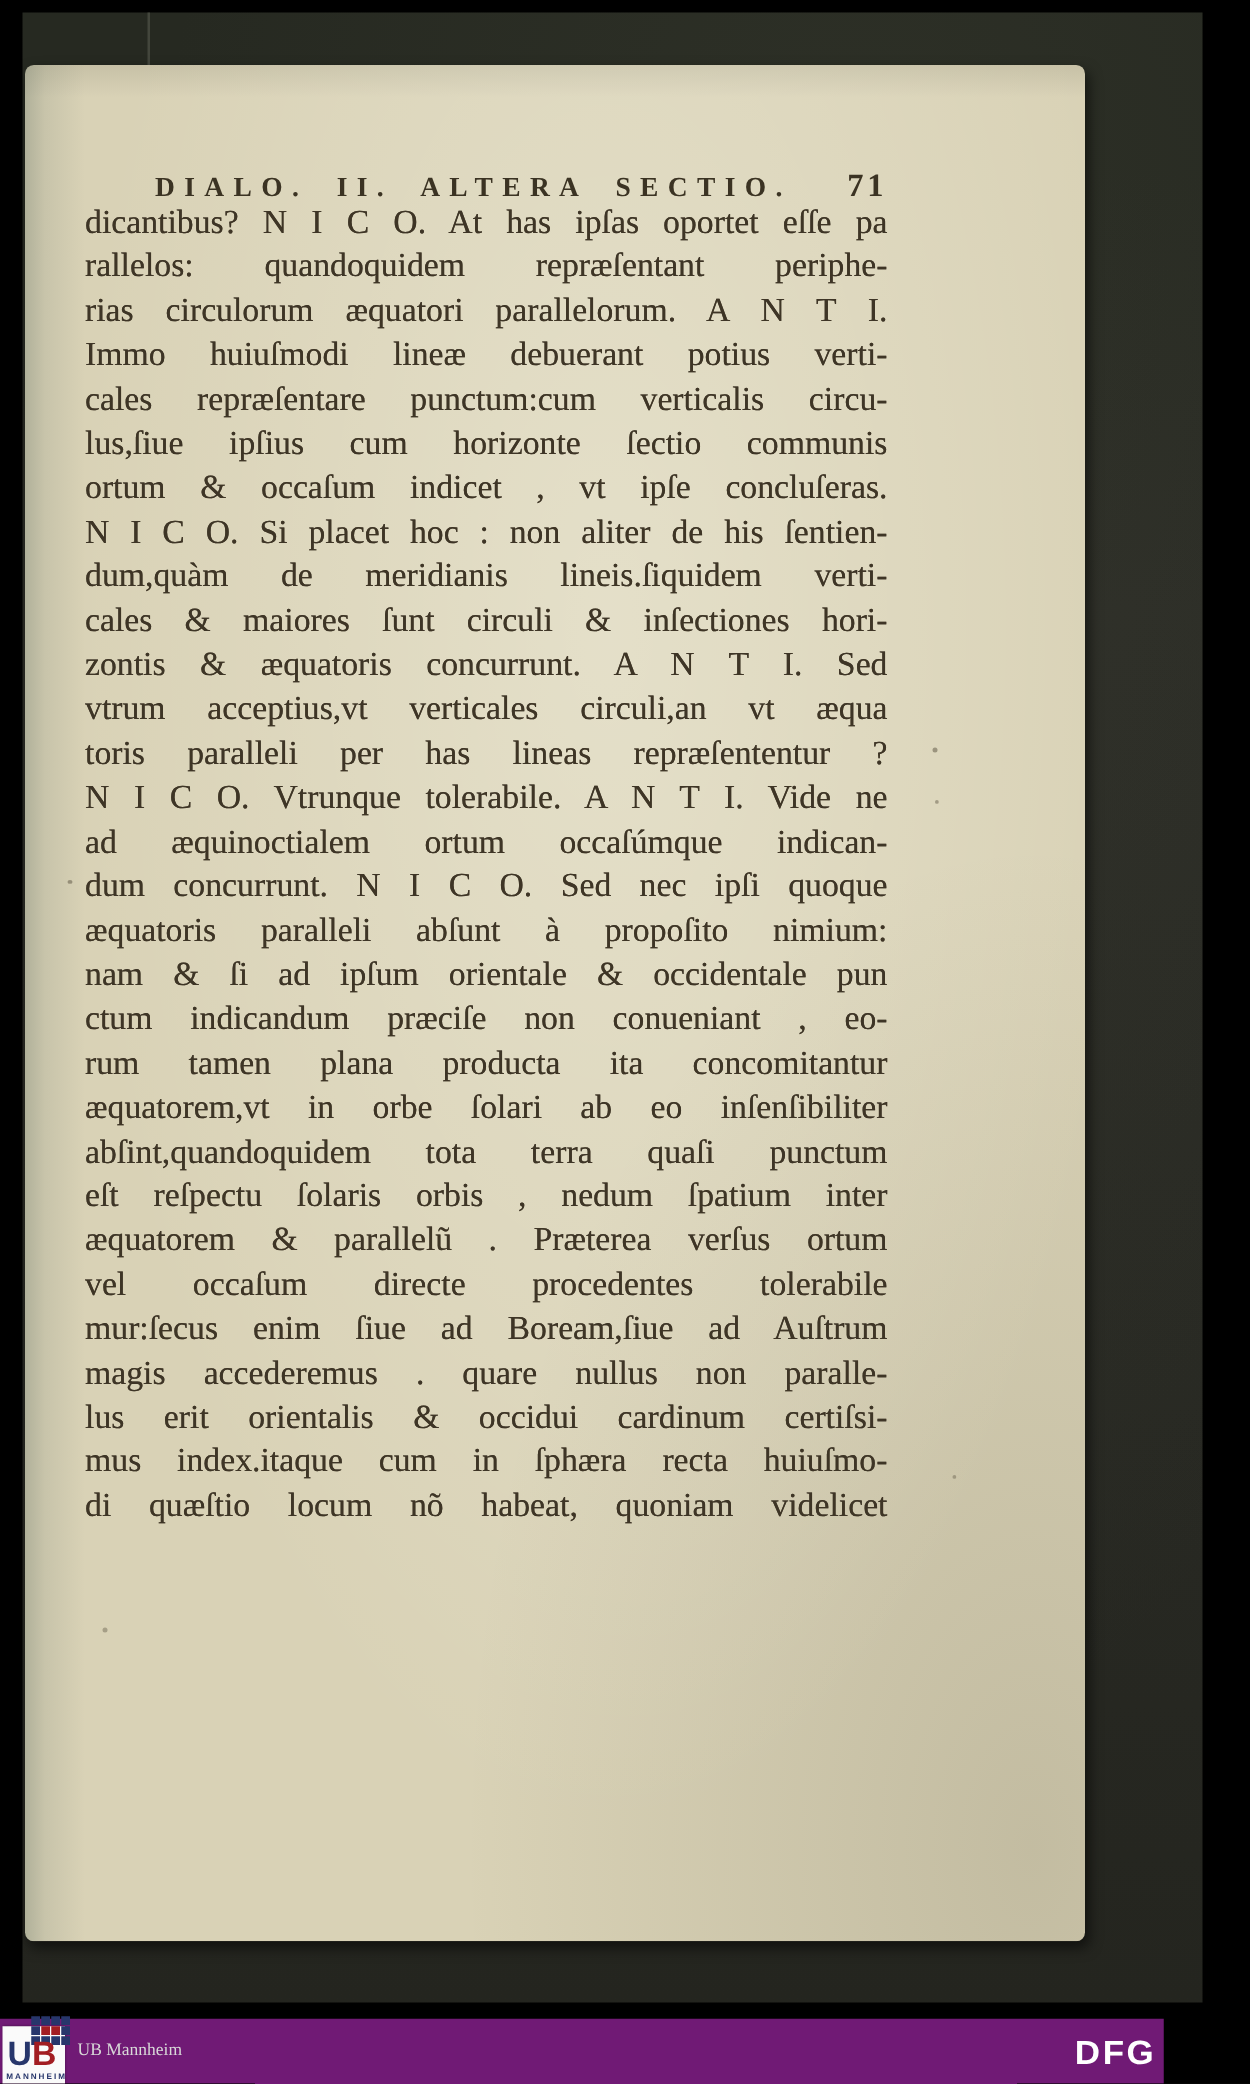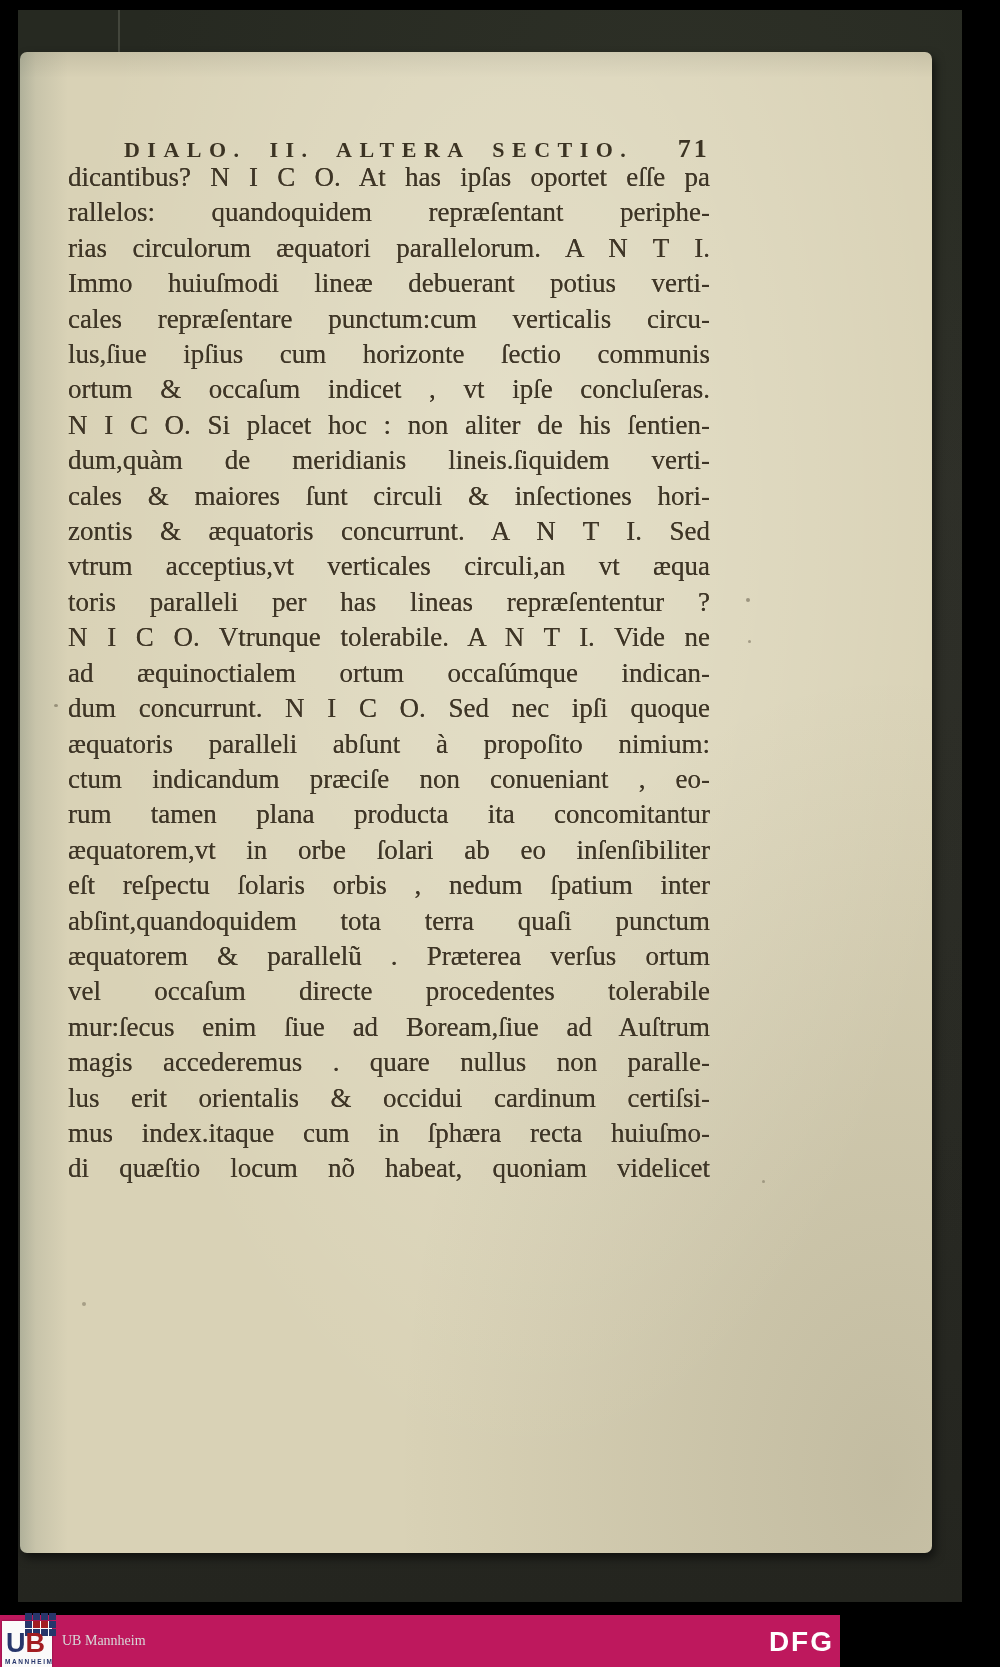--- a/index.html
+++ b/index.html
@@ -6,38 +6,38 @@
   .stage{position:relative;width:1000px;height:1667px;background:#000;overflow:hidden;
          font-family:"Liberation Serif", serif;}
   
   .photo{position:absolute;left:0;top:0;width:1000px;height:1615px;background:#000;}
   .mat{position:absolute;left:18px;top:10px;width:944px;height:1592px;
        background:
          radial-gradient(ellipse at 70% 20%, rgba(70,72,58,.25), transparent 60%),
          linear-gradient(180deg,#262921 0 8%, #2b2c26 30%, #282923 70%, #24251f 100%);}
   .frame-line{position:absolute;left:118px;top:10px;width:2px;height:44px;background:#4b4d44;opacity:.8;}
   
-  .page{position:absolute;left:20px;top:52px;width:912px;height:1501px;border-radius:7px;
+  .page{position:absolute;left:20px;top:52px;width:848px;height:1501px;border-radius:7px;
         background:
           radial-gradient(ellipse at 55% 30%, rgba(255,255,245,.30), transparent 65%),
           radial-gradient(ellipse at 95% 95%, rgba(60,55,35,.14), transparent 40%),
           linear-gradient(90deg, rgba(110,122,108,.38) 0px, rgba(110,122,108,.16) 16px, rgba(110,122,108,0) 48px),
           linear-gradient(180deg, rgba(40,40,30,.10) 0px, rgba(40,40,30,0) 26px),
           #d9d2b6;
         box-shadow:3px 5px 10px rgba(0,0,0,.55);}
   .page-header{position:absolute;left:48px;top:82px;width:642px;display:flex;
         justify-content:space-between;align-items:baseline;color:#3b3323;padding-left:56px;box-sizing:border-box;}
   .page-header .title{font-size:22px;font-weight:bold;letter-spacing:.34em;word-spacing:.45em;}
   .page-header .pageno{font-size:26px;font-weight:bold;letter-spacing:.12em;}
   .text-block{position:absolute;left:48px;top:108px;width:642px;color:#3e3526;}
   .text-block .line{font-size:27px;line-height:35.4px;text-align:justify;text-align-last:justify;
         text-shadow:0 0 .5px rgba(62,53,38,.85);word-spacing:1px;}
   .speck{position:absolute;border-radius:50%;background:#5a5240;}
   
-  .footer-bar{position:absolute;left:0;top:1615px;width:840px;height:52px;background:#be185d;}
+  .footer-bar{position:absolute;left:0;top:1615px;width:931px;height:52px;background:#701a75;}
   .ub-logo{position:absolute;left:2px;top:6px;width:50px;height:46px;background:#fafafa;
         box-shadow:0 0 2px rgba(0,0,0,.4);}
   .ub-letters{position:absolute;left:4px;top:9px;font-family:"Liberation Sans",sans-serif;
         font-weight:bold;font-size:27px;line-height:1;}
   .ub-letters .u{color:#27366b;} .ub-letters .b{color:#a21d22;}
   .ub-sub{position:absolute;left:3px;bottom:2px;font-family:"Liberation Sans",sans-serif;
         font-size:6.5px;letter-spacing:1.6px;color:#27366b;font-weight:bold;white-space:nowrap;}
   .ub-grid{position:absolute;right:-4px;top:-8px;display:grid;
         grid-template-columns:repeat(4,7px);grid-auto-rows:7px;gap:1px;}
   .ub-grid .cell{width:7px;height:7px;}
@@ -74,25 +74,26 @@
           <div class="line">N I C O. Si placet hoc : non aliter de his ſentien-</div>
           <div class="line">dum,quàm de meridianis lineis.ſiquidem verti-</div>
           <div class="line">cales &amp; maiores ſunt circuli &amp; inſectiones hori-</div>
           <div class="line">zontis &amp; æquatoris concurrunt.  A N T I. Sed</div>
           <div class="line">vtrum acceptius,vt verticales circuli,an vt æqua</div>
           <div class="line">toris paralleli per has lineas repræſententur ?</div>
           <div class="line">N I C O. Vtrunque tolerabile.  A N T I. Vide ne</div>
           <div class="line">ad æquinoctialem ortum occaſúmque indican-</div>
           <div class="line">dum concurrunt.  N I C O. Sed nec ipſi quoque</div>
           <div class="line">æquatoris paralleli abſunt à propoſito nimium:</div>
+          <div class="line">nam &amp; ſi ad ipſum orientale &amp; occidentale pun</div>
           <div class="line">ctum indicandum præciſe non conueniant , eo-</div>
           <div class="line">rum tamen plana producta ita concomitantur</div>
           <div class="line">æquatorem,vt in orbe ſolari ab eo inſenſibiliter</div>
+          <div class="line">abſint,quandoquidem tota terra quaſi punctum</div>
           <div class="line">eſt reſpectu ſolaris orbis , nedum ſpatium inter</div>
-          <div class="line">abſint,quandoquidem tota terra quaſi punctum</div>
           <div class="line">æquatorem &amp; parallelũ . Præterea verſus ortum</div>
           <div class="line">vel occaſum directe procedentes tolerabile</div>
           <div class="line">mur:ſecus enim ſiue ad Boream,ſiue ad Auſtrum</div>
           <div class="line">magis accederemus . quare nullus non paralle-</div>
           <div class="line">lus erit orientalis &amp; occidui cardinum certiſsi-</div>
           <div class="line">mus index.itaque cum in ſphæra recta huiuſmo-</div>
           <div class="line">di quæſtio locum nõ habeat, quoniam videlicet</div>
         </div>
 
       <div class="speck" style="left:726px;top:546px;width:4px;height:4px;opacity:.5;"></div>

